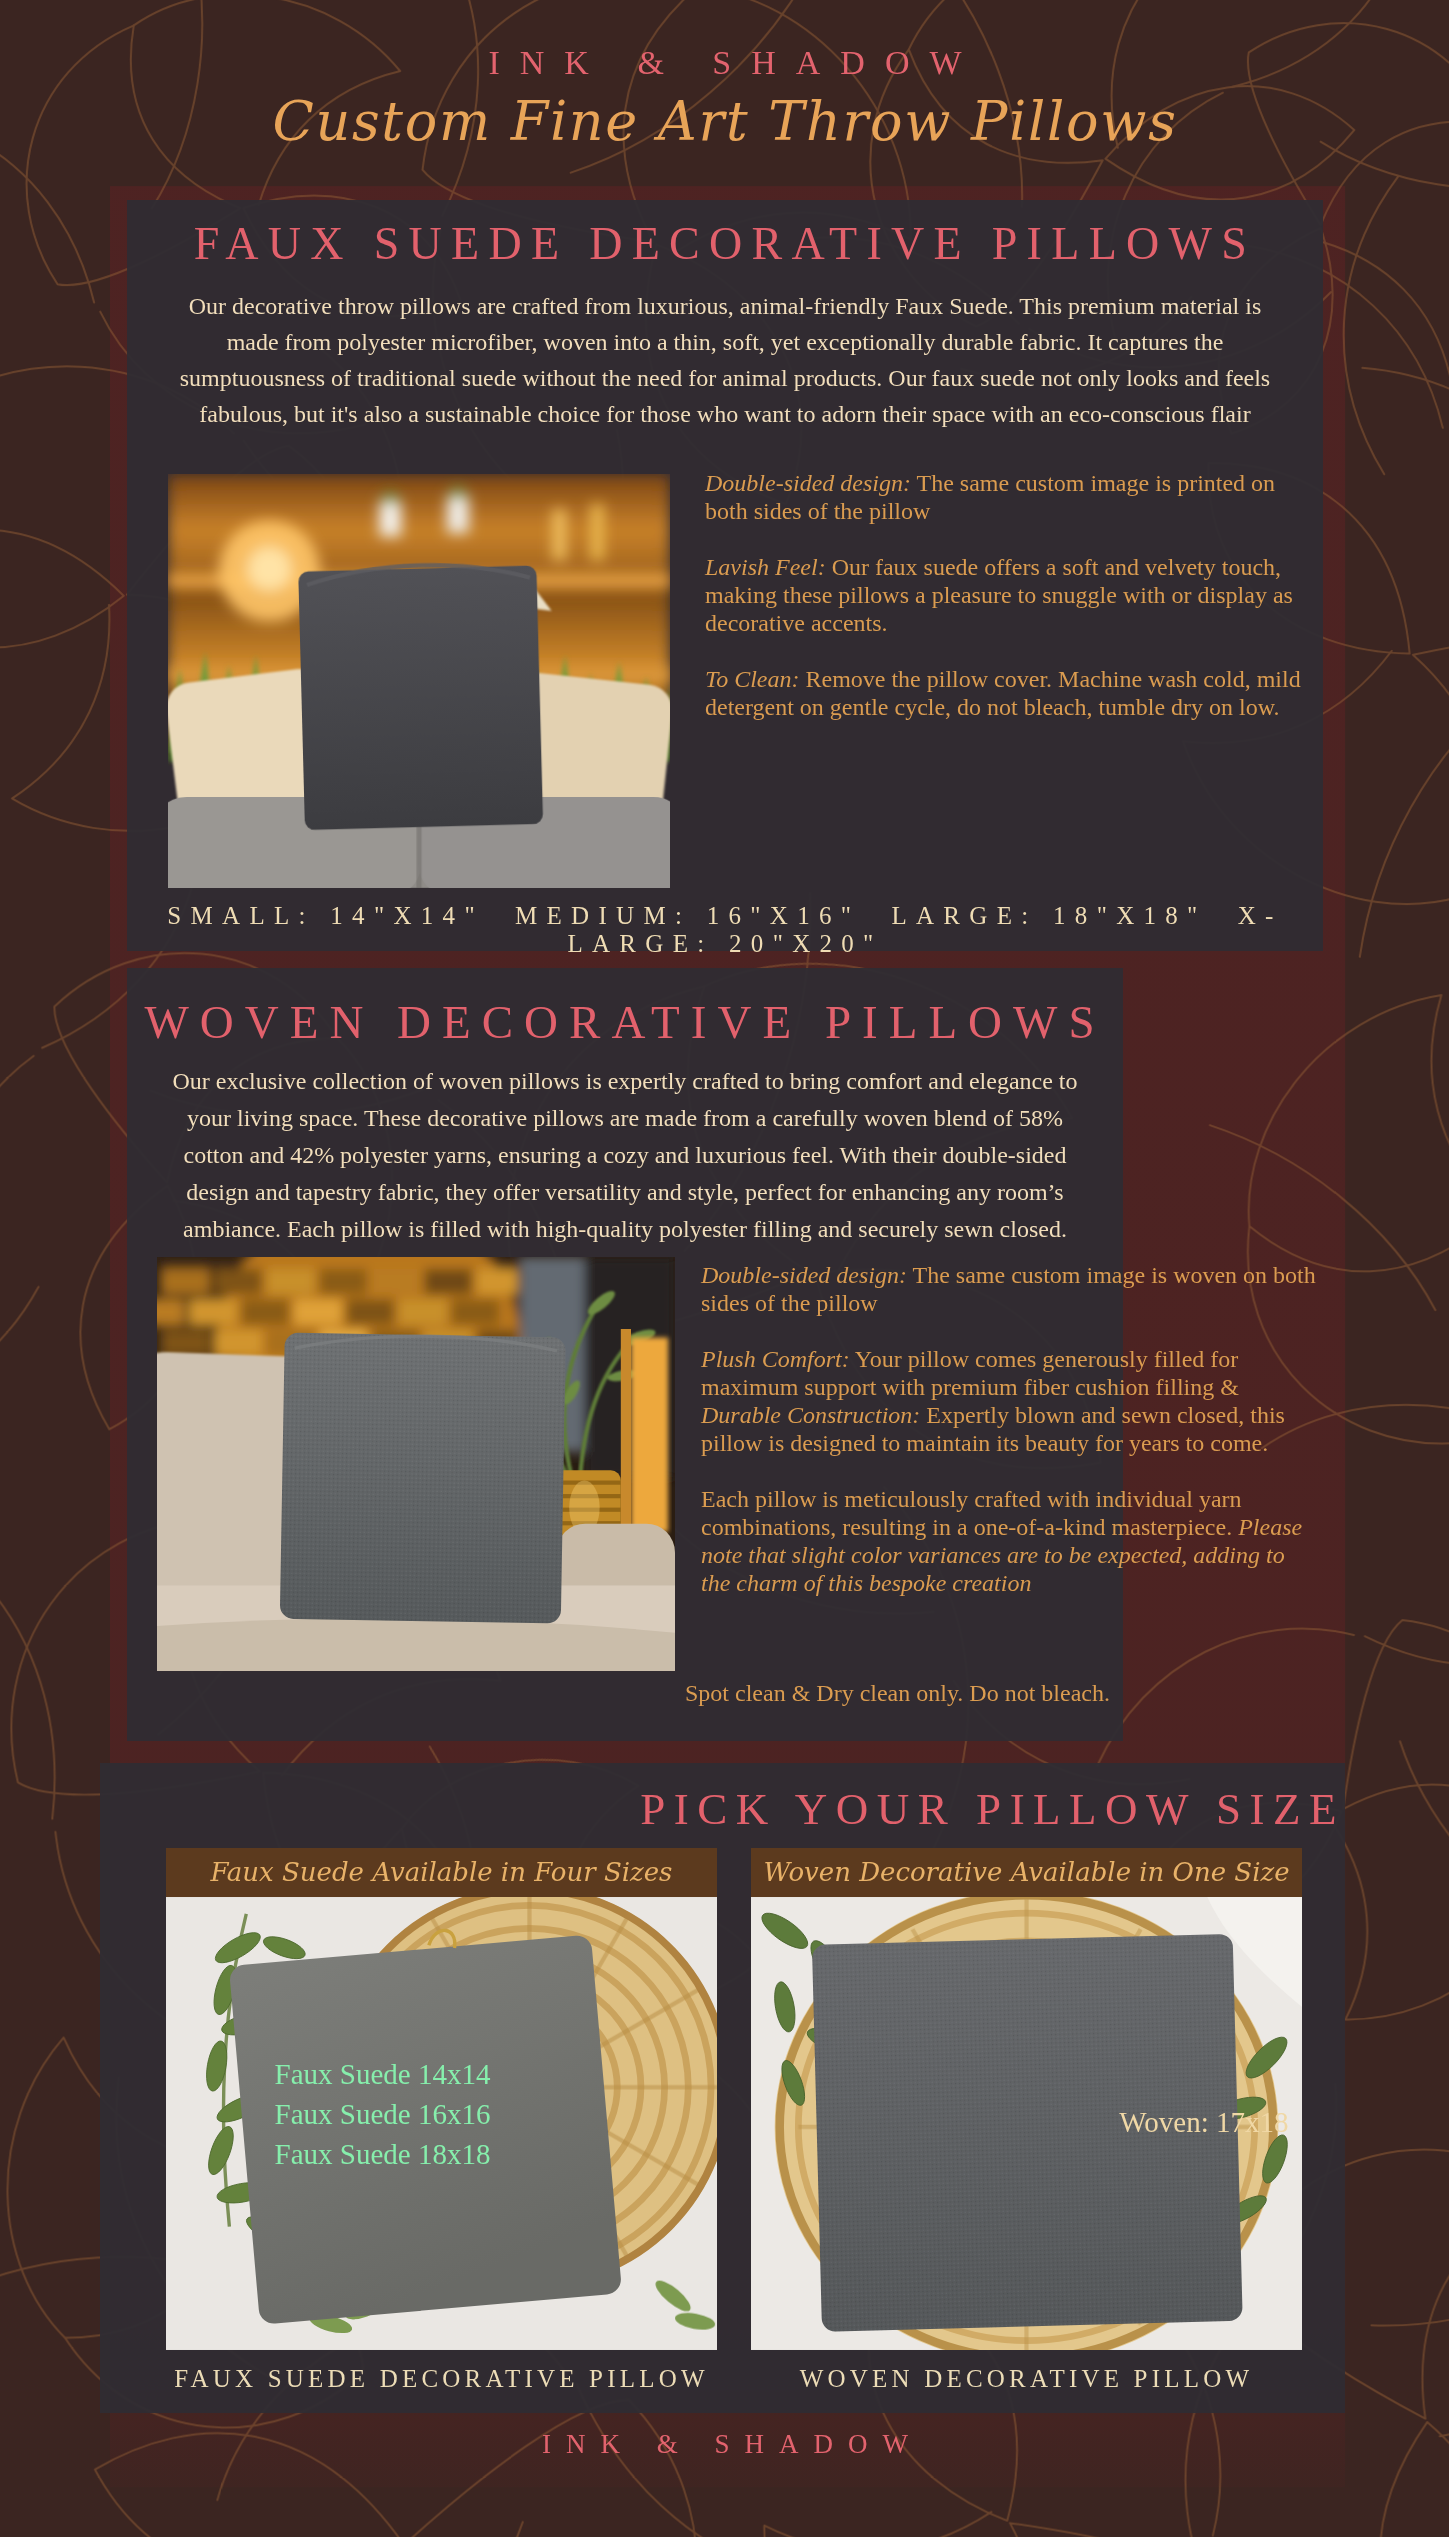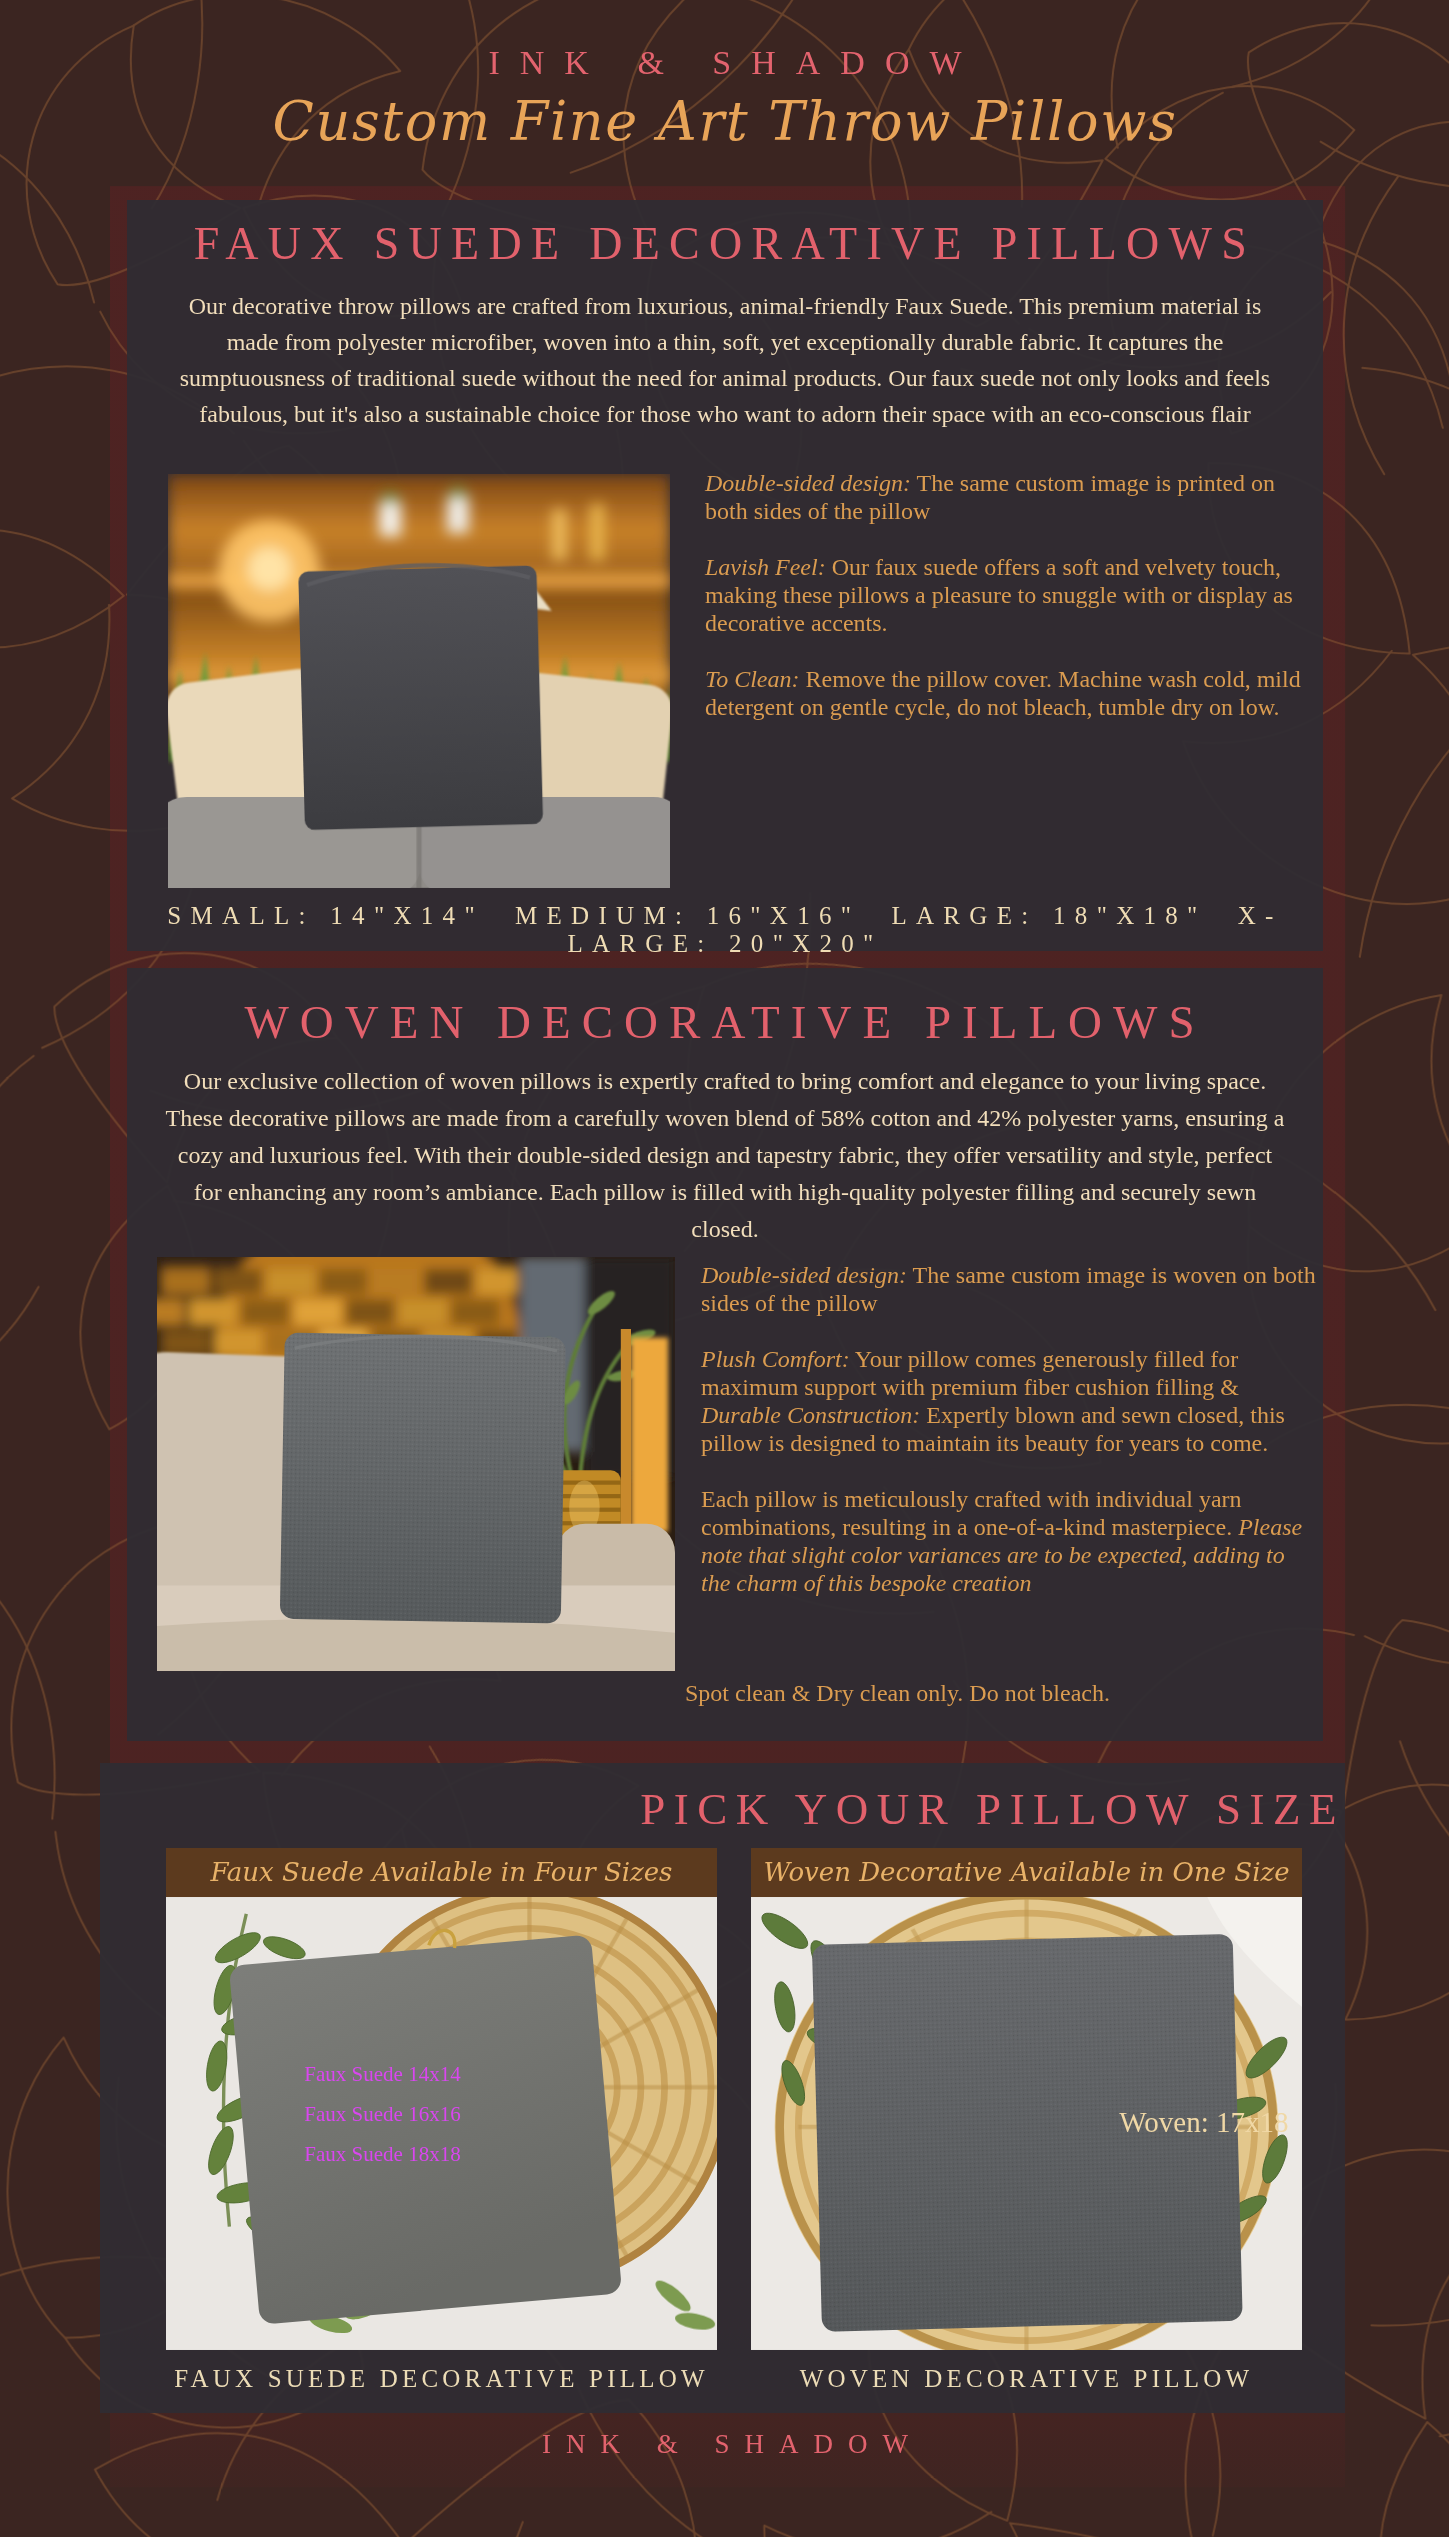--- a/index.html
+++ b/index.html
@@ -11,21 +11,21 @@
   .brand-name{position:absolute;top:44px;left:0;width:100%;text-align:center;
     font-size:34px;color:#e3636e;letter-spacing:20px;text-indent:20px;}
   .brand-tagline{position:absolute;top:90px;left:0;width:100%;text-align:center;
     font-size:54px;font-style:italic;color:#e8a458;font-family:"DejaVu Serif",serif;letter-spacing:1.7px;}
   .brand-footer{position:absolute;top:2429px;left:0;width:100%;text-align:center;
     font-size:27px;color:#e3636e;letter-spacing:15px;text-indent:15px;}
 
   
   .panel{position:absolute;background:rgba(47,44,51,0.95);}
   #panel1{left:127px;top:200px;width:1196px;height:751px;}
-  #panel2{left:127px;top:968px;width:1196px;height:773px;}
+  #panel2{left:127px;top:968px;width:996px;height:773px;}
   #panel3{left:100px;top:1763px;width:1245px;height:650px;}
 
   .sec-title{position:absolute;left:0;width:100%;margin:0;text-align:center;font-weight:400;
     color:#e2616c;}
   .title1{top:17px;font-size:46px;letter-spacing:9.3px;}
   .title2{top:27px;font-size:47px;letter-spacing:11px;}
   .title3{top:20px;font-size:45px;letter-spacing:8.5px;text-align:right;}
 
   .intro{position:absolute;left:34px;right:34px;margin:0;text-align:center;color:#f2debb;}
   .intro1{top:88px;font-size:24px;line-height:36px;}
@@ -51,21 +51,21 @@
   
   .col{position:absolute;top:85px;width:551px;}
   .col-left{left:66px;}
   .col-right{left:651px;}
   .col-bar{height:49px;background:#5c3a1e;color:#e8b269;font-style:italic;font-size:26px;
     text-align:center;line-height:49px;font-family:"DejaVu Serif",serif;}
   .colphoto{position:relative;width:551px;height:453px;overflow:hidden;}
   .col-caption{margin-top:15px;text-align:center;font-size:25px;letter-spacing:4.2px;color:#ecdcb6;}
 
   .overlay3{position:absolute;left:0;right:0;top:157px;transform:translateX(-59px);
-    text-align:center;color:#d946ef;font-size:21px;line-height:40px;}
+    text-align:center;color:#86efac;font-size:29px;line-height:40px;}
   .overlay4{position:absolute;left:0;right:0;top:208px;transform:translateX(-13.5px);
     text-align:right;color:#f0d8a6;font-size:29px;line-height:34px;}
 </style>
 </head>
 <body>
 
 <div class="canvas">
 
   <svg class="bgsvg" width="1450" height="2538" viewBox="0 0 1714 3000">
     <defs>

